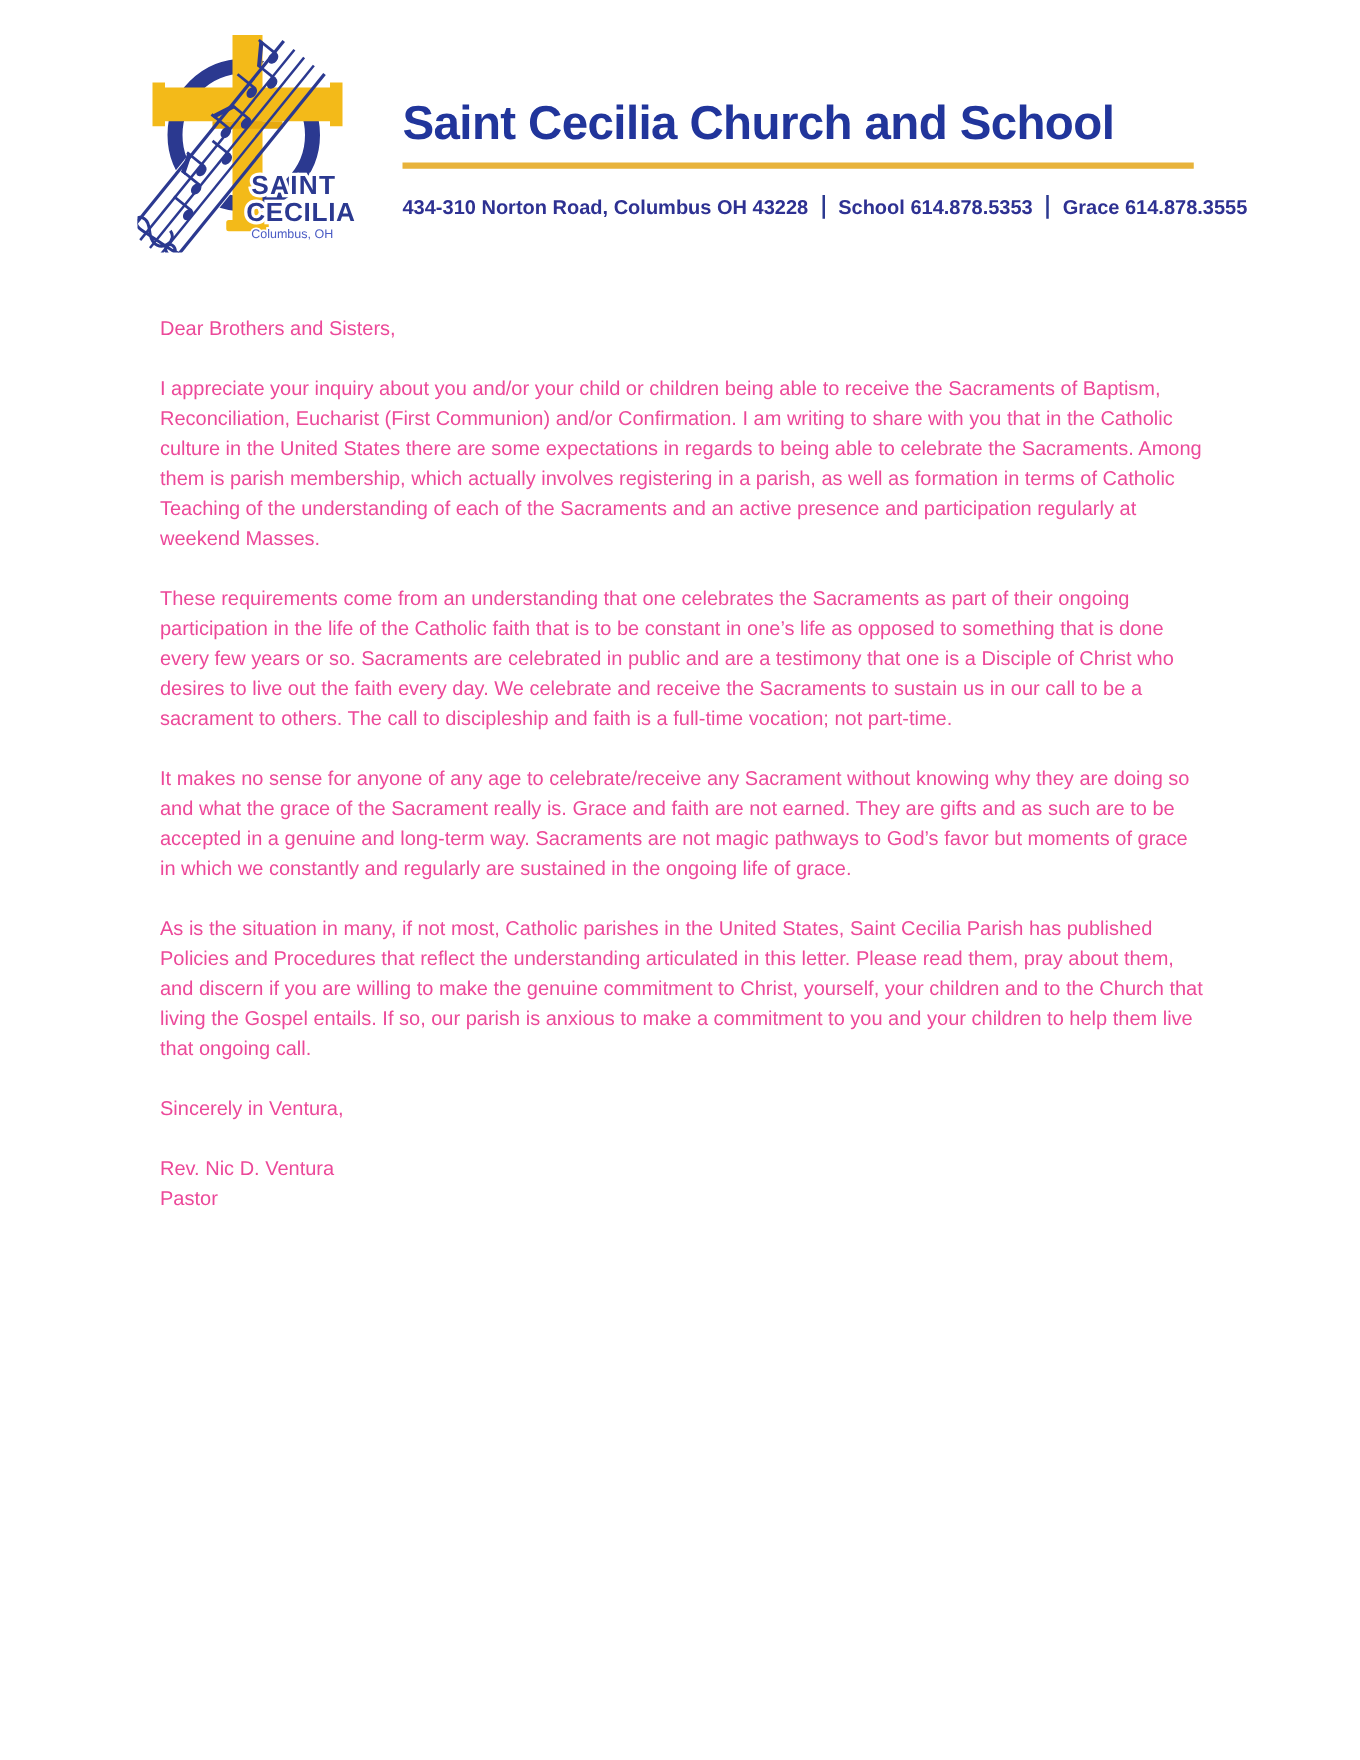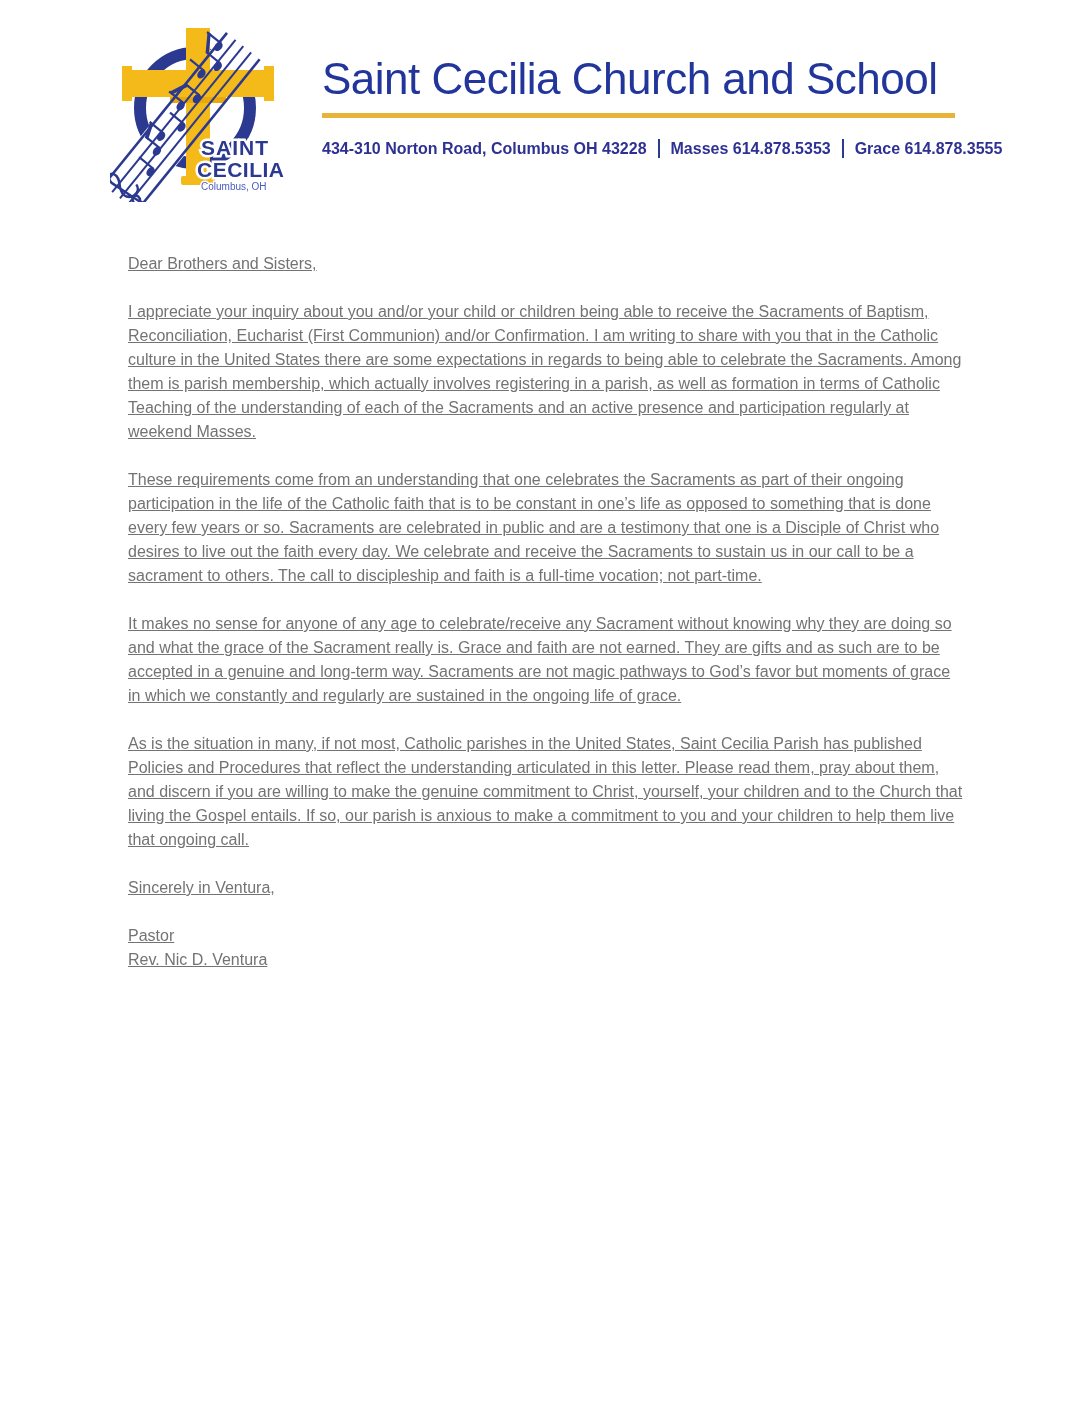--- a/index.html
+++ b/index.html
@@ -26,25 +26,26 @@
     height: 176px;
   }
 
   .title-block {
     position: absolute;
     left: 322px;
     top: 54px;
     width: 640px;
   }
   .page-title {
-    font-size: 44px;
-    font-weight: normal;
+    font-size: 38px;
+    font-weight: bold;
     letter-spacing: -0.5px;
     color: #21359B;
     white-space: nowrap;
+    margin-top: 24px;
   }
   .title-underline {
     margin-top: 9px;
     width: 633px;
     height: 5px;
     background: #E8B33B;
   }
   .address-line {
     margin-top: 21px;
     font-size: 16px;
@@ -62,22 +63,21 @@
   }
 
   
   .letter {
     position: absolute;
     left: 128px;
     top: 252px;
     width: 838px;
     font-size: 16px;
     line-height: 24px;
-    color: #737373;
-    text-decoration: underline;
+    color: #ec4899;
   }
   .letter p { margin-bottom: 24px; }
   .sig-line { line-height: 24px; }
 
   
   .logo text { font-family: "Liberation Sans", sans-serif; }
 </style>
 </head>
 <body>
 
@@ -138,29 +138,29 @@
 
       <text x="91" y="129" font-size="21" font-weight="bold" fill="#2B3990" stroke="#ffffff" stroke-width="5" paint-order="stroke" letter-spacing="1">SAINT</text>
       <text x="87" y="151" font-size="21" font-weight="bold" fill="#2B3990" stroke="#ffffff" stroke-width="5" paint-order="stroke" letter-spacing="0.5">CECILIA</text>
       <text x="91" y="164" font-size="10" fill="#4A5BC4" stroke="#ffffff" stroke-width="3" paint-order="stroke">Columbus, OH</text>
     </svg>
 
     <div class="title-block">
       <div class="page-title">Saint Cecilia Church and School</div>
       <div class="title-underline"></div>
       <div class="address-line">
-        <span>434-310  Norton Road, Columbus OH 43228</span><span class="pipe"></span><span>Masses 614.878.5353</span><span class="pipe"></span><span>Grace 614.878.3555</span>
+        <span>434-310  Norton Road, Columbus OH 43228</span><span class="pipe"></span><span>School 614.878.5353</span><span class="pipe"></span><span>Grace 614.878.3555</span>
       </div>
     </div>
   </div>
 
   <div class="letter">
     <p>Dear Brothers and Sisters,</p>
     <p>I appreciate your inquiry about you and/or your child or children being able to receive the Sacraments of Baptism, Reconciliation, Eucharist (First Communion) and/or Confirmation. I am writing to share with you that in the Catholic culture in the United States there are some expectations in regards to being able to celebrate the Sacraments. Among them is parish membership, which actually involves registering in a parish, as well as formation in terms of Catholic Teaching of the understanding of each of the Sacraments and an active presence and participation regularly at weekend Masses.</p>
     <p>These requirements come from an understanding that one celebrates the Sacraments as part of their ongoing participation in the life of the Catholic faith that is to be constant in one’s life as opposed to something that is done every few years or so. Sacraments are celebrated in public and are a testimony that one is a Disciple of Christ who desires to live out the faith every day. We celebrate and receive the Sacraments to sustain us in our call to be a sacrament to others. The call to discipleship and faith is a full-time vocation; not part-time.</p>
     <p>It makes no sense for anyone of any age to celebrate/receive any Sacrament without knowing why they are doing so and what the grace of the Sacrament really is. Grace and faith are not earned. They are gifts and as such are to be accepted in a genuine and long-term way. Sacraments are not magic pathways to God’s favor but moments of grace in which we constantly and regularly are sustained in the ongoing life of grace.</p>
     <p>As is the situation in many, if not most, Catholic parishes in the United States, Saint Cecilia Parish has published Policies and Procedures that reflect the understanding articulated in this letter.  Please read them, pray about them, and discern if you are willing to make the genuine commitment to Christ, yourself, your children and to the Church that living the Gospel entails. If so, our parish is anxious to make a commitment to you and your children to help them live that ongoing call.</p>
     <p>Sincerely in Ventura,</p>
+    <div class="sig-line">Rev. Nic D. Ventura</div>
     <div class="sig-line">Pastor</div>
-    <div class="sig-line">Rev. Nic D. Ventura</div>
   </div>
 
 </div>
 
 </body></html>

